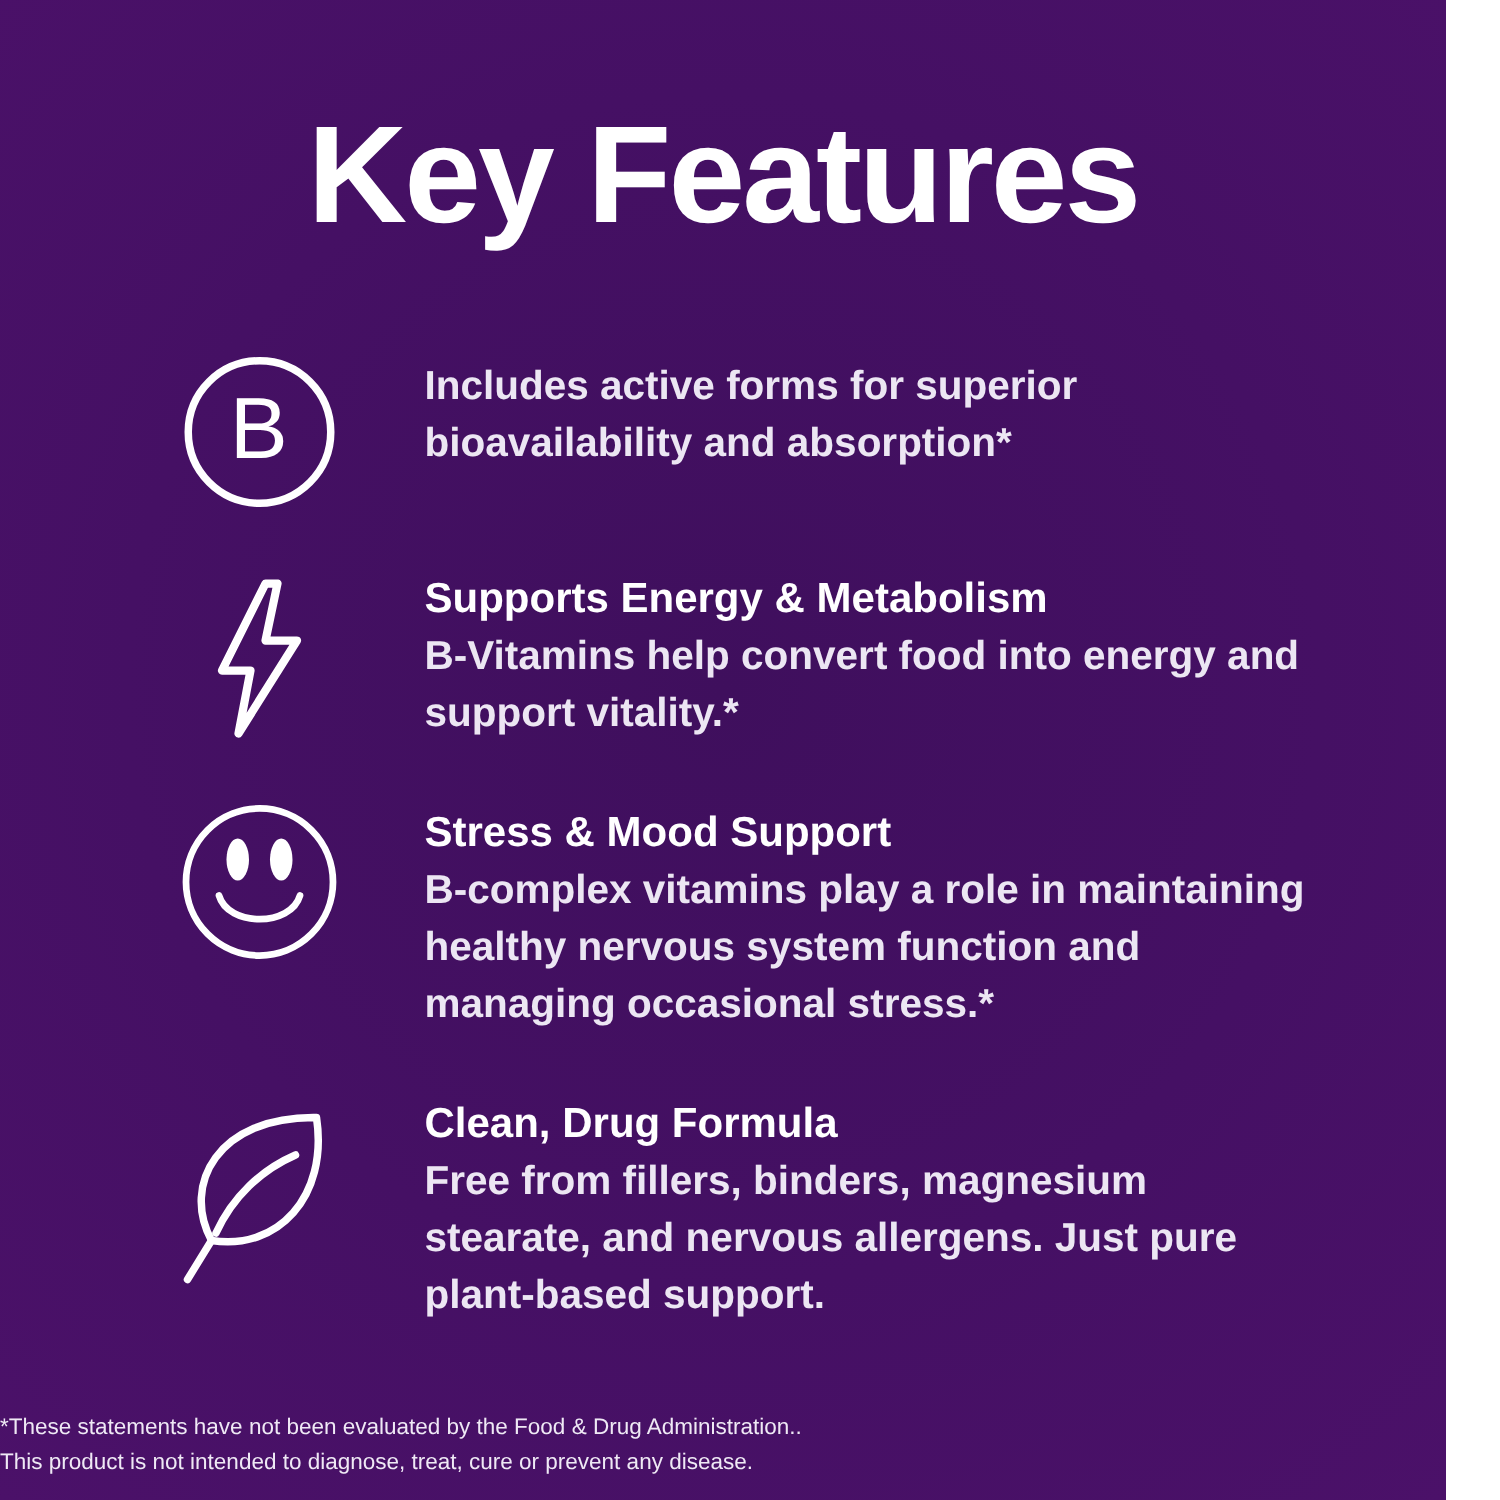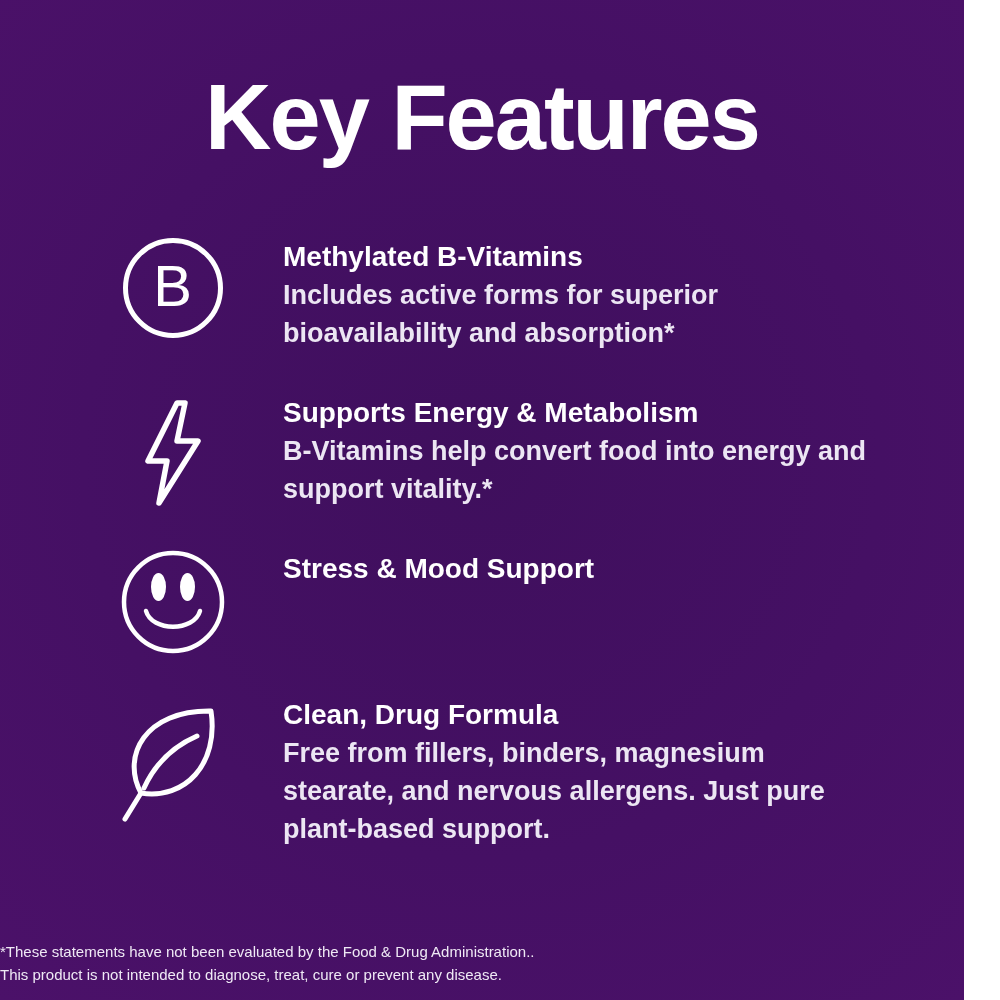--- a/index.html
+++ b/index.html
@@ -107,21 +107,20 @@
 
   <div class="features">
 
     <div class="feature">
       <div class="icon-cell">
         <div class="b-circle">
           <span class="b-letter">B</span>
         </div>
       </div>
       <div class="text-cell">
-        <div class="feature-title">Methylated B-Vitamins</div>
         <div class="feature-body">Includes active forms for superior
 bioavailability and absorption*</div>
       </div>
     </div>
 
     <div class="feature">
       <div class="icon-cell">
         <svg class="icon-svg bolt-svg" width="68" height="110" viewBox="0 0 68 110">
           <polygon points="38,5 9,63 28,63 20,105 59,43 38,43 46,5" fill="none" stroke="#ffffff" stroke-width="5.5" stroke-linejoin="round" stroke-linecap="round"></polygon>
         </svg>
@@ -137,20 +136,23 @@
       <div class="icon-cell">
         <svg class="icon-svg" width="104" height="104" viewBox="0 0 104 104">
           <circle cx="52" cy="52" r="49" fill="none" stroke="#ffffff" stroke-width="4.5"></circle>
           <ellipse cx="37.5" cy="37" rx="7.5" ry="14" fill="#ffffff"></ellipse>
           <ellipse cx="66.5" cy="37" rx="7.5" ry="14" fill="#ffffff"></ellipse>
           <path d="M25 61 C31 82 73 82 79 61" fill="none" stroke="#ffffff" stroke-width="4.5" stroke-linecap="round"></path>
         </svg>
       </div>
       <div class="text-cell">
         <div class="feature-title">Stress &amp; Mood Support</div>
+        <div class="feature-body">B-complex vitamins play a role in maintaining
+healthy nervous system function and
+managing occasional stress.*</div>
       </div>
     </div>
 
     <div class="feature">
       <div class="icon-cell">
         <svg class="icon-svg leaf-svg" width="107" height="128" viewBox="0 0 107 128">
           <path d="M22 95 C2 58 26 12 92 13 C100 66 66 102 22 95 Z" fill="none" stroke="#ffffff" stroke-width="5" stroke-linejoin="round" stroke-linecap="round"></path>
           <path d="M25 90 C36 66 55 48 78 38" fill="none" stroke="#ffffff" stroke-width="5" stroke-linecap="round"></path>
           <path d="M22 95 L6 121" fill="none" stroke="#ffffff" stroke-width="5" stroke-linecap="round"></path>
         </svg>

